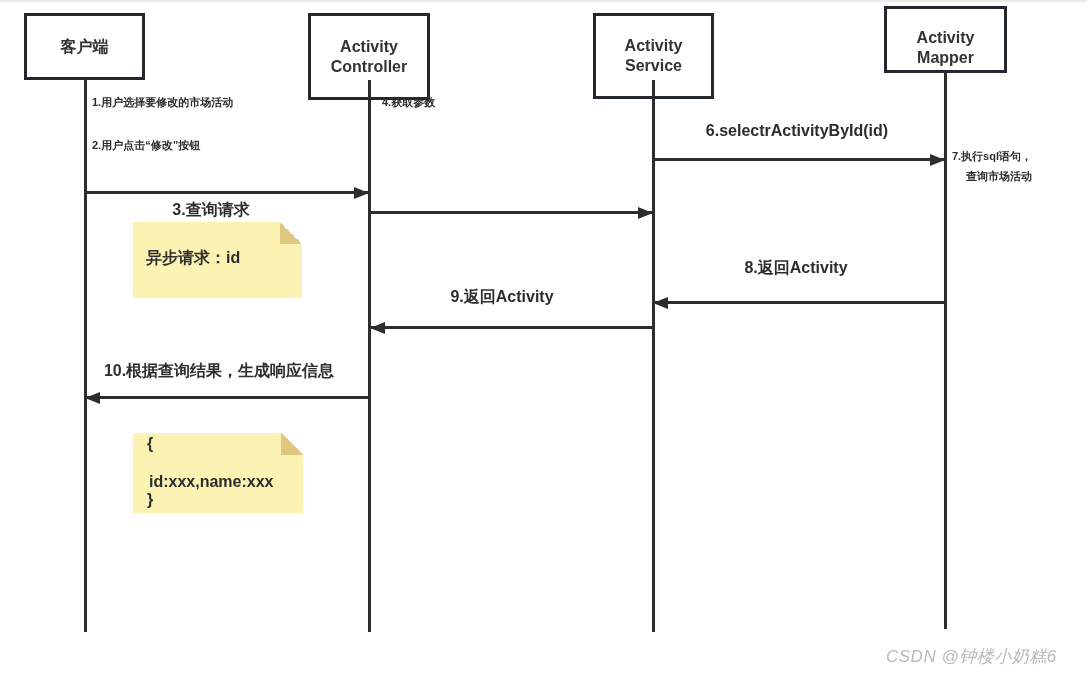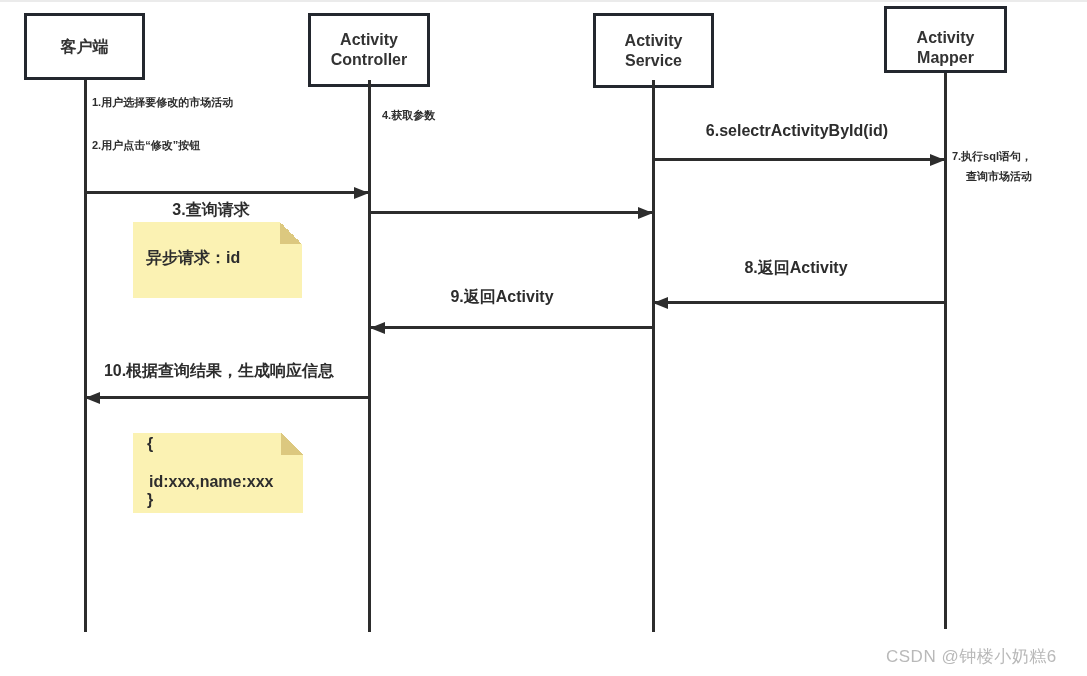--- a/index.html
+++ b/index.html
@@ -17,22 +17,22 @@
     position:relative;width:1087px;height:676px;background:var(--background);
     overflow:hidden;color:var(--ink);
   }
   .top-line{position:absolute;left:0;top:0;width:1087px;height:2px;background:var(--top-line);}
   .actor{
     position:absolute;border:3px solid var(--box-border);background:#fff;
     display:flex;align-items:center;justify-content:center;text-align:center;
     font-weight:bold;font-size:16px;line-height:20px;color:#333;padding:2px 6px;
   }
   .actor-client{left:24px;top:13px;width:121px;height:67px;justify-content:center;}
-  .actor-controller{left:308px;top:13px;width:122px;height:74px;}
-  .actor-service{left:593px;top:13px;width:121px;height:75px;}
+  .actor-controller{left:308px;top:13px;width:122px;height:87px;}
+  .actor-service{left:593px;top:13px;width:121px;height:86px;}
   .actor-mapper{left:884px;top:6px;width:123px;height:67px;align-items:flex-end;}
   .lifeline{position:absolute;width:3px;background:var(--ink);}
   .ll-client{left:84px;top:80px;height:552px;}
   .ll-controller{left:368px;top:80px;height:552px;}
   .ll-service{left:652px;top:80px;height:552px;}
   .ll-mapper{left:944px;top:73px;height:556px;}
   .arrow{position:absolute;height:3px;background:var(--ink);}
   .head{position:absolute;width:0;height:0;border-top:6px solid transparent;border-bottom:6px solid transparent;top:-4.5px;}
   .head-right{right:-1px;border-left:15px solid var(--ink);}
   .head-left{left:-1px;border-right:15px solid var(--ink);}
@@ -48,38 +48,38 @@
   }
   .lbl-3{left:211px;top:200px;}
   .lbl-5{left:505px;top:181px;}
   .lbl-6{left:797px;top:122px;}
   .lbl-8{left:796px;top:258px;}
   .lbl-9{left:502px;top:287px;}
   .lbl-10{left:219px;top:361px;}
   .free-text{position:absolute;white-space:nowrap;font-weight:bold;font-size:11px;color:var(--ink);}
   .ft-1{left:92px;top:95px;}
   .ft-2{left:92px;top:138px;}
-  .ft-4{left:382px;top:95px;margin-top:13px;}
+  .ft-4{left:382px;top:95px;}
   .ft-7{left:900px;top:146px;width:132px;text-align:right;line-height:20px;white-space:nowrap;}
   .ft-7 div{white-space:nowrap;}
   .note{position:absolute;background:var(--note-fill);}
   .note-1{left:133px;top:222px;width:169px;height:76px;}
   .note-2{left:133px;top:433px;width:170px;height:80px;}
   .fold{
     position:absolute;top:0;right:0;width:22px;height:22px;
     background:linear-gradient(to bottom left,#ffffff 0 50%,var(--note-fold) 50% 100%);
   }
   .note-text{position:absolute;font-weight:bold;font-size:16px;color:var(--ink);white-space:nowrap;text-align:center;}
   .nt-1-0{left:13px;top:26px;}
   .nt-2-0{left:14px;top:2px;}
   .nt-2-1{left:16px;top:40px;}
   .nt-2-2{left:14px;top:58px;}
   .watermark{
     position:absolute;left:886px;top:645px;font-size:17px;letter-spacing:0.5px;
-    color:var(--watermark);white-space:nowrap;
+    color:var(--watermark);white-space:nowrap;font-style:italic;
   }
 </style>
 </head>
 <body>
 
 <div class="canvas">
   <div class="top-line"></div>
 
   <div class="actor actor-client">
     <span>客户端</span>

